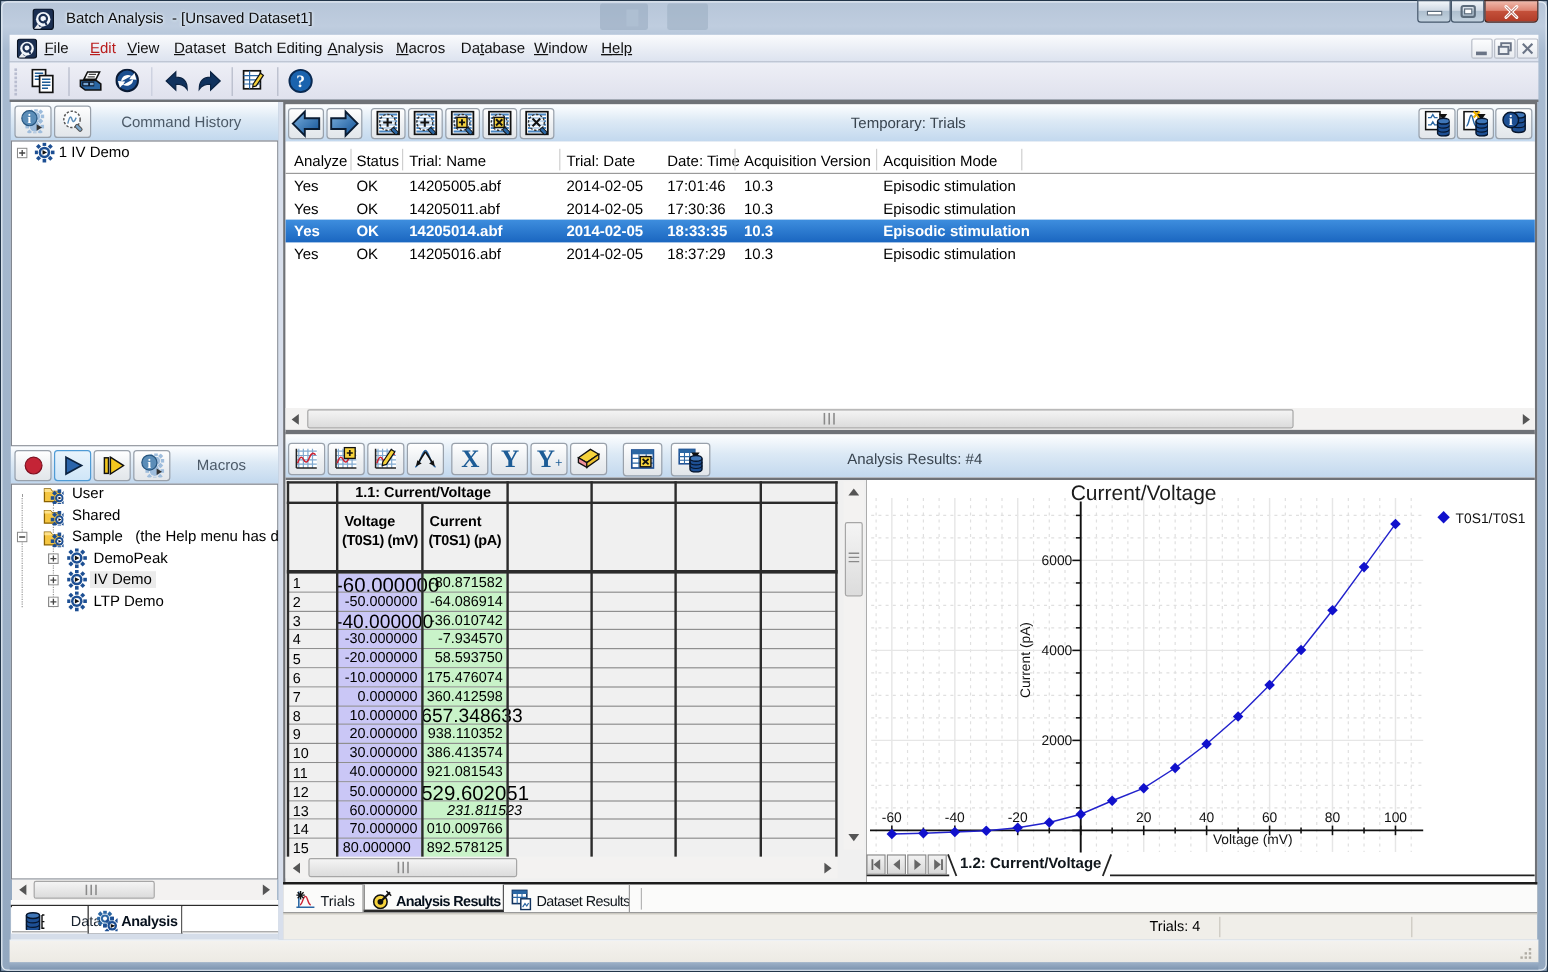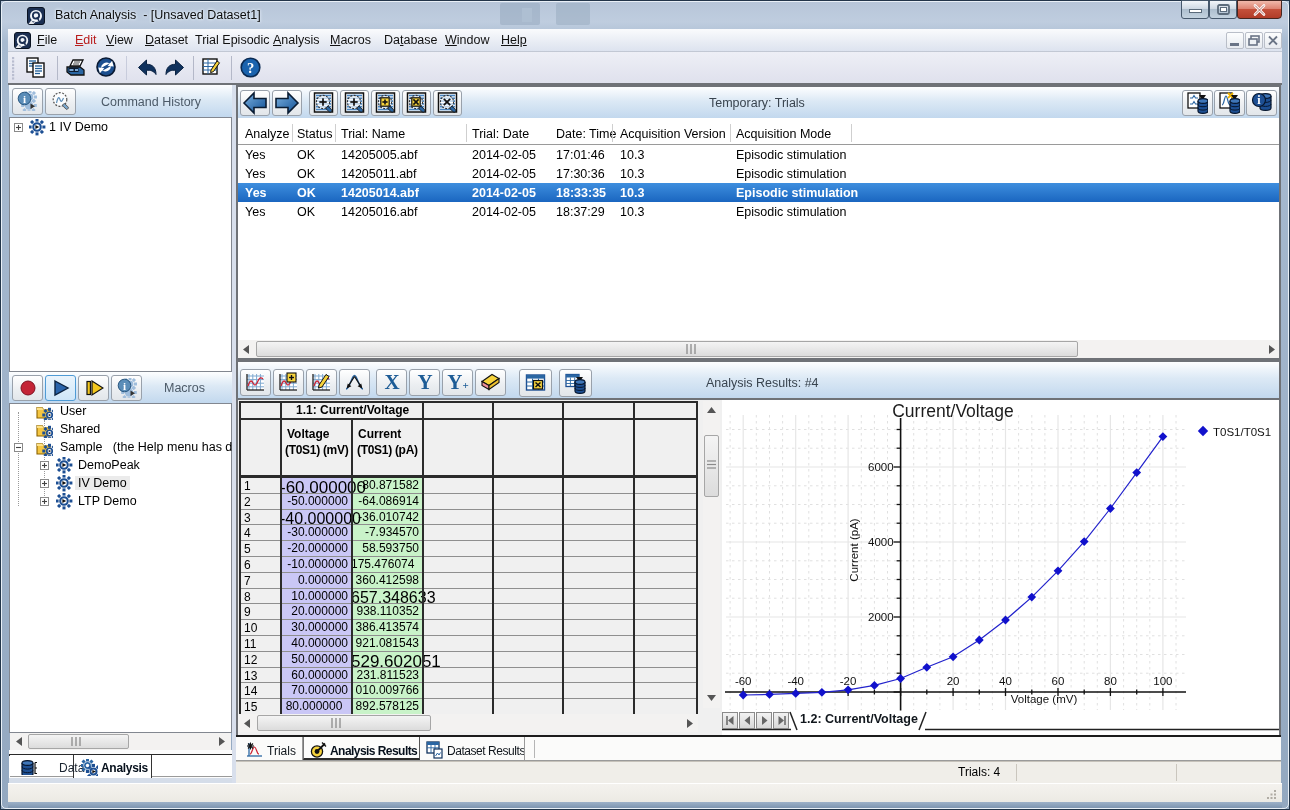--- a/index.html
+++ b/index.html
@@ -49,21 +49,21 @@
       <rect x="0.5" y="0.5" width="16" height="16" rx="2.5" fill="#1b2f52" stroke="#0a1322" stroke-width="1"></rect>
       <circle cx="8.5" cy="8.5" r="5.695" fill="#f2f6fb"></circle>
       <circle cx="8.5" cy="8.0" r="2.9749999999999996" fill="none" stroke="#1b2f52" stroke-width="1.8"></circle>
       <line x1="9.5" y1="9.5" x2="11.5" y2="13" stroke="#1b2f52" stroke-width="1.6"></line>
       <path d="M1.5 16 l3-4 1.5 2.5 3-1 -2.5 2.5z" fill="#fff" opacity="0.9"></path>
     </svg>
 <div class="abs" style="left:37px;top:33px;white-space:nowrap;font-size:12.5px;color:#111;"><u>F</u>ile</div>
 <div class="abs" style="left:75px;top:33px;white-space:nowrap;font-size:12.5px;color:#b91c1c;"><u>E</u>dit</div>
 <div class="abs" style="left:106px;top:33px;white-space:nowrap;font-size:12.5px;color:#111;"><u>V</u>iew</div>
 <div class="abs" style="left:145px;top:33px;white-space:nowrap;font-size:12.5px;color:#111;"><u>D</u>ataset</div>
-<div class="abs" style="left:195px;top:33px;white-space:nowrap;font-size:12.5px;color:#111;">Trial Episodic</div>
+<div class="abs" style="left:195px;top:33px;white-space:nowrap;font-size:12.5px;color:#111;">Batch Editing</div>
 <div class="abs" style="left:273px;top:33px;white-space:nowrap;font-size:12.5px;color:#111;"><u>A</u>nalysis</div>
 <div class="abs" style="left:330px;top:33px;white-space:nowrap;font-size:12.5px;color:#111;"><u>M</u>acros</div>
 <div class="abs" style="left:384px;top:33px;white-space:nowrap;font-size:12.5px;color:#111;">Da<u>t</u>abase</div>
 <div class="abs" style="left:445px;top:33px;white-space:nowrap;font-size:12.5px;color:#111;"><u>W</u>indow</div>
 <div class="abs" style="left:501px;top:33px;white-space:nowrap;font-size:12.5px;color:#111;text-decoration:underline;"><u>H</u>elp</div>
 <div class="abs" style="left:1226px;top:32px;width:18px;height:17px;background:linear-gradient(#fcfdfe,#e8ebf0);border:1px solid #b9bec8;border-radius:2px;"></div>
 <div class="abs" style="left:1245px;top:32px;width:18px;height:17px;background:linear-gradient(#fcfdfe,#e8ebf0);border:1px solid #b9bec8;border-radius:2px;"></div>
 <div class="abs" style="left:1264px;top:32px;width:18px;height:17px;background:linear-gradient(#fcfdfe,#e8ebf0);border:1px solid #b9bec8;border-radius:2px;"></div>
 <div class="abs" style="left:1230px;top:43px;width:9px;height:3px;background:#6a7486;"></div>
 <svg class="abs" style="left:1247px;top:34px;" width="14" height="13" viewBox="0 0 14 13">
@@ -777,21 +777,21 @@
 <div class="abs" style="left:351px;top:541.2px;width:71px;height:15.8px;background:#c9f3c9;"></div>
 <div class="abs" style="left:244px;top:542.2px;white-space:nowrap;font-size:12px;">5</div>
 <div class="abs" style="left:280px;top:541.2px;width:68px;height:15.8px;font-size:12px;text-align:right;">-20.000000</div>
 <div class="abs" style="left:351px;top:541.2px;width:68px;height:15.8px;font-size:12px;text-align:right;">58.593750</div>
 <div class="abs" style="left:240px;top:556px;width:456px;height:1px;background:#8f8f8f;"></div>
 <div class="abs" style="left:240px;top:557.0px;width:40px;height:15.8px;background:#f0f0f0;"></div>
 <div class="abs" style="left:280px;top:557.0px;width:71px;height:15.8px;background:#cac7f6;"></div>
 <div class="abs" style="left:351px;top:557.0px;width:71px;height:15.8px;background:#c9f3c9;"></div>
 <div class="abs" style="left:244px;top:558.0px;white-space:nowrap;font-size:12px;">6</div>
 <div class="abs" style="left:280px;top:557.0px;width:68px;height:15.8px;font-size:12px;text-align:right;">-10.000000</div>
-<div class="abs" style="left:351px;top:557.0px;width:68px;height:15.8px;font-size:12px;">175.476074</div>
+<div class="abs" style="left:351px;top:557.0px;width:68px;height:15.8px;font-size:12px;text-align:right;">175.476074</div>
 <div class="abs" style="left:240px;top:572px;width:456px;height:1px;background:#8f8f8f;"></div>
 <div class="abs" style="left:240px;top:572.8px;width:40px;height:15.8px;background:#f0f0f0;"></div>
 <div class="abs" style="left:280px;top:572.8px;width:71px;height:15.8px;background:#cac7f6;"></div>
 <div class="abs" style="left:351px;top:572.8px;width:71px;height:15.8px;background:#c9f3c9;"></div>
 <div class="abs" style="left:244px;top:573.8px;white-space:nowrap;font-size:12px;">7</div>
 <div class="abs" style="left:280px;top:572.8px;width:68px;height:15.8px;font-size:12px;text-align:right;">0.000000</div>
 <div class="abs" style="left:351px;top:572.8px;width:68px;height:15.8px;font-size:12px;text-align:right;">360.412598</div>
 <div class="abs" style="left:240px;top:588px;width:456px;height:1px;background:#8f8f8f;"></div>
 <div class="abs" style="left:240px;top:588.6px;width:40px;height:15.8px;background:#f0f0f0;"></div>
 <div class="abs" style="left:280px;top:588.6px;width:71px;height:15.8px;background:#cac7f6;"></div>
@@ -826,21 +826,21 @@
 <div class="abs" style="left:351px;top:651.8px;width:71px;height:15.8px;background:#c9f3c9;"></div>
 <div class="abs" style="left:244px;top:652.8px;white-space:nowrap;font-size:12px;">12</div>
 <div class="abs" style="left:280px;top:651.8px;width:68px;height:15.8px;font-size:12px;text-align:right;">50.000000</div>
 <div class="abs" style="left:351px;top:651.8px;width:68px;height:15.8px;font-size:17px;text-align:right;">529.602051</div>
 <div class="abs" style="left:240px;top:667px;width:456px;height:1px;background:#8f8f8f;"></div>
 <div class="abs" style="left:240px;top:667.6px;width:40px;height:15.8px;background:#f0f0f0;"></div>
 <div class="abs" style="left:280px;top:667.6px;width:71px;height:15.8px;background:#cac7f6;"></div>
 <div class="abs" style="left:351px;top:667.6px;width:71px;height:15.8px;background:#c9f3c9;"></div>
 <div class="abs" style="left:244px;top:668.6px;white-space:nowrap;font-size:12px;">13</div>
 <div class="abs" style="left:280px;top:667.6px;width:68px;height:15.8px;font-size:12px;text-align:right;">60.000000</div>
-<div class="abs" style="left:351px;top:667.6px;width:68px;height:15.8px;font-size:12px;text-align:right;">231.811523</div>
+<div class="abs" style="left:367px;top:667.6px;width:68px;height:15.8px;font-size:12px;text-align:right;font-style:italic;">231.811523</div>
 <div class="abs" style="left:240px;top:682px;width:456px;height:1px;background:#8f8f8f;"></div>
 <div class="abs" style="left:240px;top:683.4px;width:40px;height:15.8px;background:#f0f0f0;"></div>
 <div class="abs" style="left:280px;top:683.4px;width:71px;height:15.8px;background:#cac7f6;"></div>
 <div class="abs" style="left:351px;top:683.4px;width:71px;height:15.8px;background:#c9f3c9;"></div>
 <div class="abs" style="left:244px;top:684.4px;white-space:nowrap;font-size:12px;">14</div>
 <div class="abs" style="left:280px;top:683.4px;width:68px;height:15.8px;font-size:12px;text-align:right;">70.000000</div>
 <div class="abs" style="left:351px;top:683.4px;width:68px;height:15.8px;font-size:12px;text-align:right;">010.009766</div>
 <div class="abs" style="left:240px;top:698px;width:456px;height:1px;background:#8f8f8f;"></div>
 <div class="abs" style="left:240px;top:699.2px;width:40px;height:14.799999999999955px;background:#f0f0f0;"></div>
 <div class="abs" style="left:280px;top:699.2px;width:71px;height:14.799999999999955px;background:#cac7f6;"></div>

